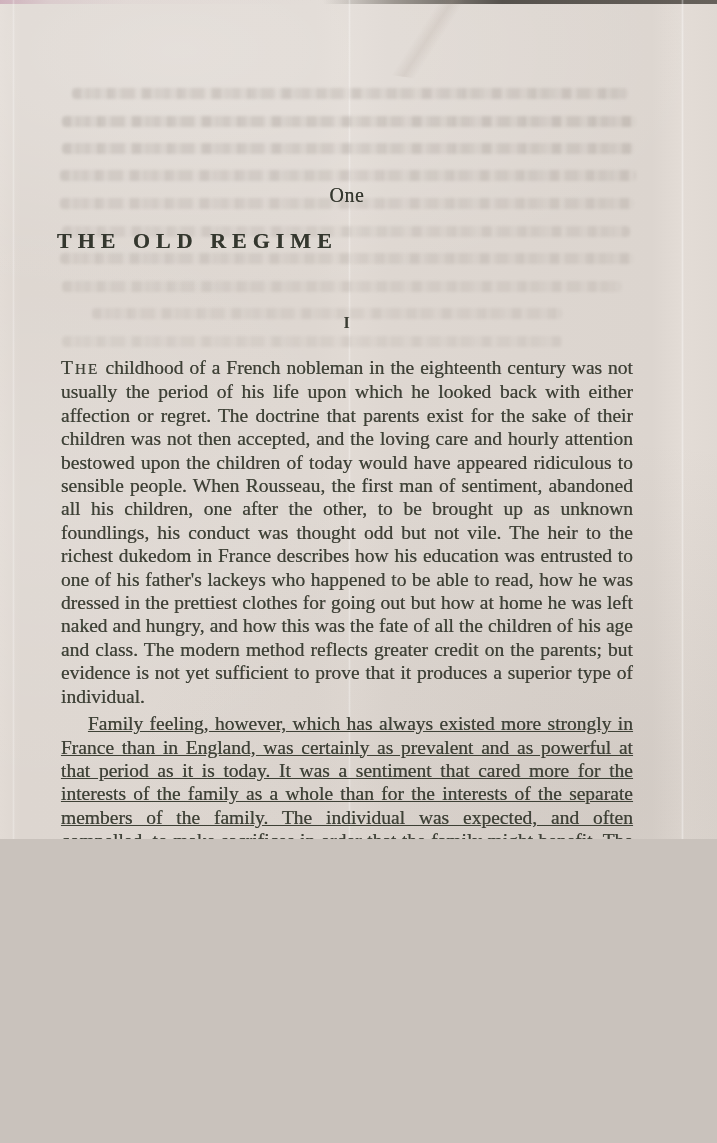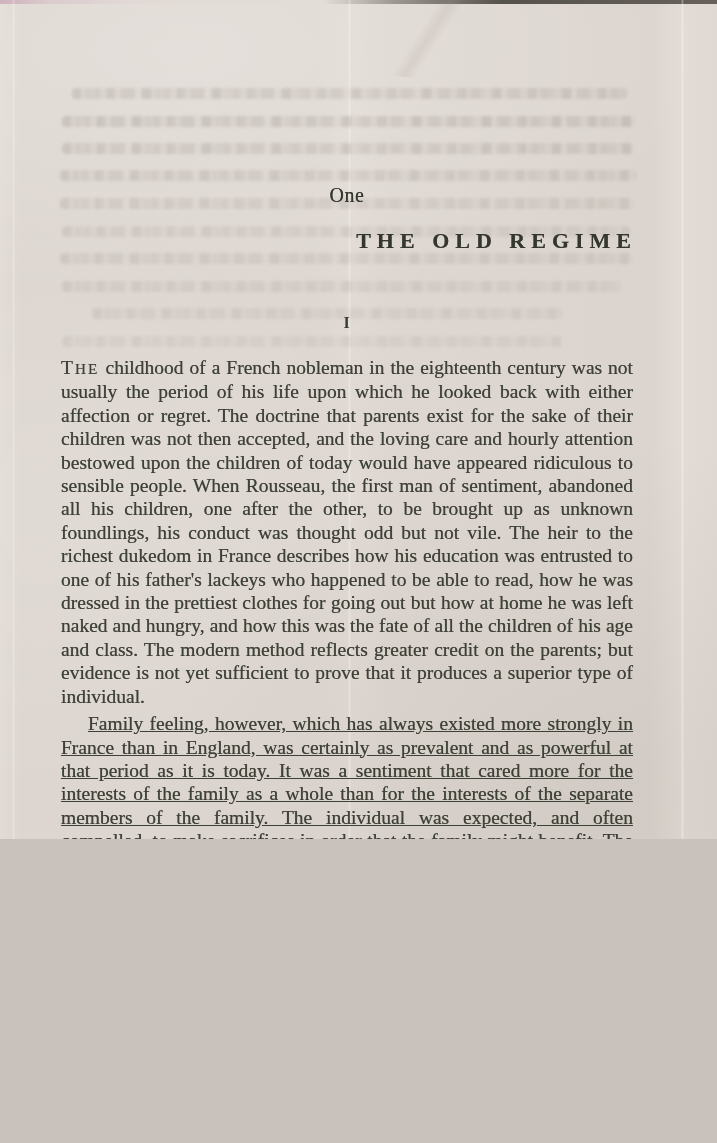--- a/index.html
+++ b/index.html
@@ -59,21 +59,21 @@
 
   .chapter-number {
     position: absolute; top: 184px; left: 0; width: 100%;
     margin: 0; text-align: center;
     font-size: 20px; font-weight: normal; color: #34372e;
     letter-spacing: 0.5px;
     text-shadow: 0 0 0.6px rgba(52,55,46,0.8);
   }
   .chapter-title {
     position: absolute; top: 228px; left: 0; width: 100%;
-    margin: 0; text-align: right;
+    margin: 0; text-align: left;
     font-size: 22px; font-weight: bold; color: #34372e;
     letter-spacing: 6px;
     text-shadow: 0 0 0.5px rgba(52,55,46,0.6);
   }
   .section-numeral {
     position: absolute; top: 314px; left: 0; width: 100%;
     text-align: center; font-size: 16px; color: #3a3d33;
     letter-spacing: 1px; font-weight: bold;
   }
 

